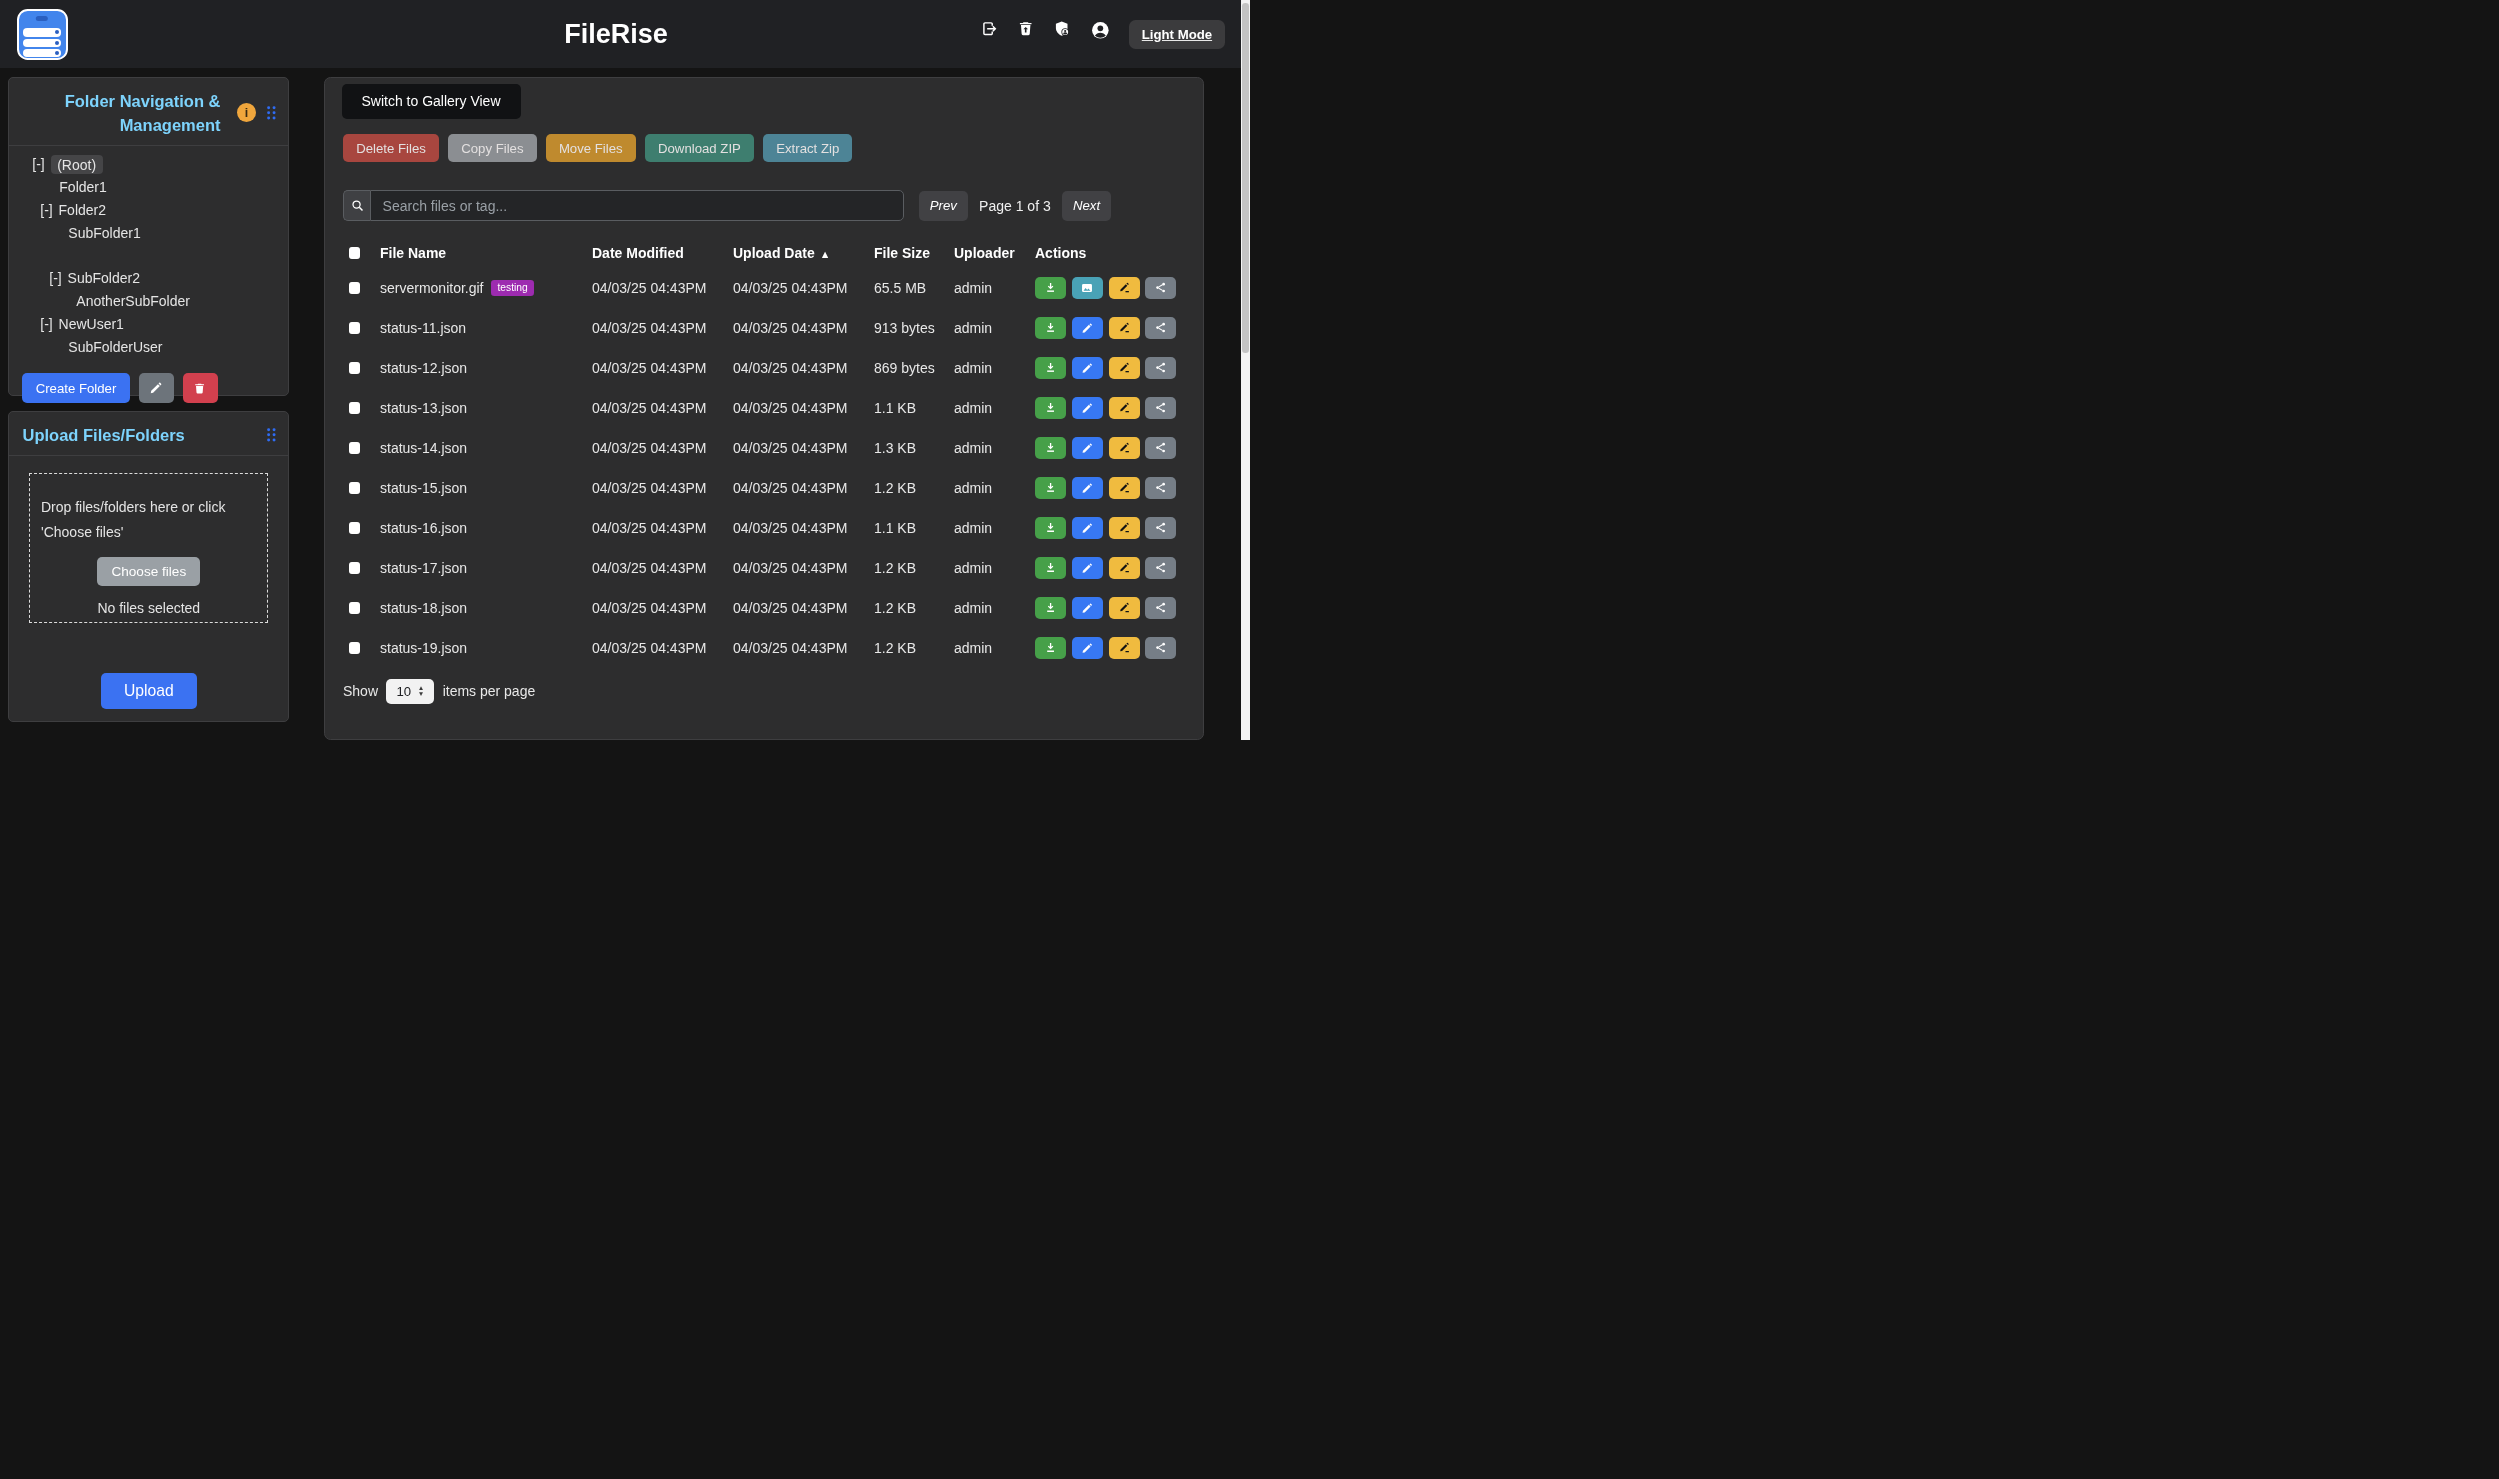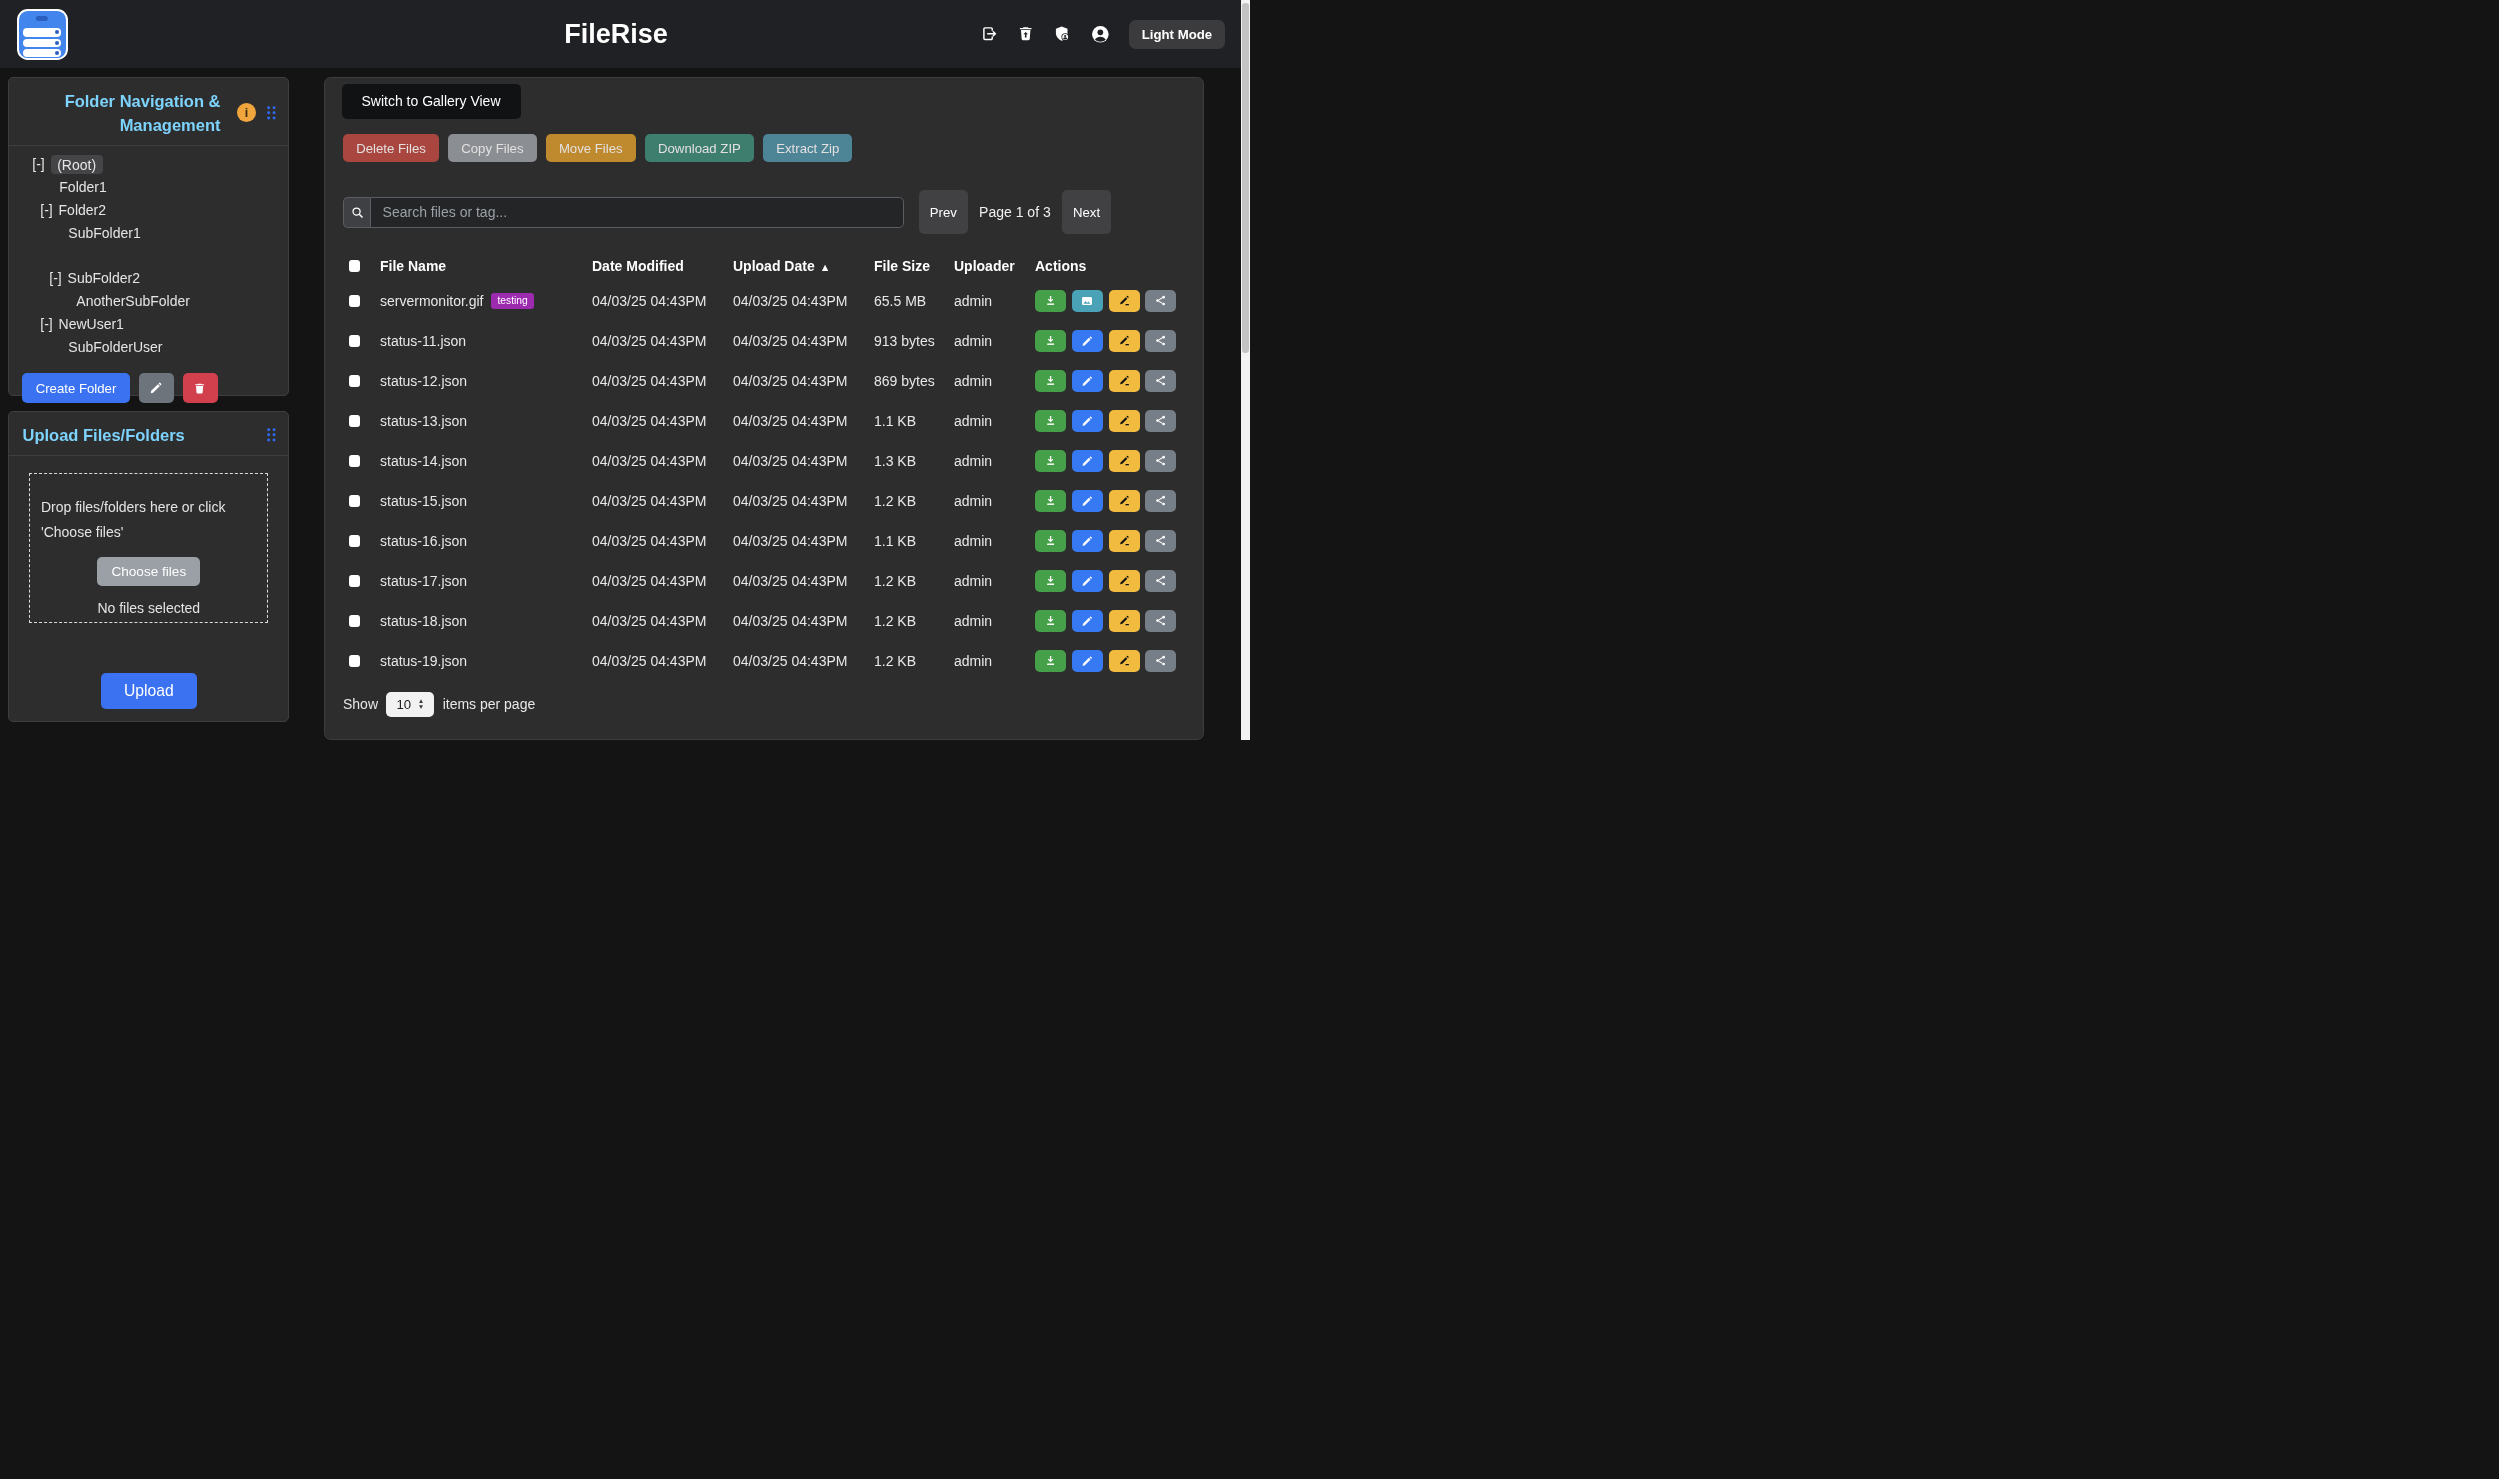--- a/index.html
+++ b/index.html
@@ -13,21 +13,21 @@
   .logo { position:relative; width:51px; height:51px; background:#4285ec; border:2.5px solid #fff;
           border-radius:10.7px; overflow:hidden; flex:0 0 auto; }
   .logo .slot { position:absolute; left:50%; top:5.8px; transform:translateX(-50%); width:12.4px; height:5px;
                 background:#2a5fc0; border-radius:2.5px; }
   .logo .bars { position:absolute; left:0; right:0; top:15.7px; }
   .logo .bar { position:relative; height:8.3px; background:#fff; border-radius:4.1px; margin:2.1px 4.1px; }
   .logo .bar::after { content:""; position:absolute; right:2.5px; top:2.1px; width:4.1px; height:4.1px;
                       border-radius:50%; background:#2a5fc0; }
   .app-title { position:absolute; left:0; right:9px; text-align:center; font-size:27px; font-weight:bold;
                color:#fff; pointer-events:none; }
-  .top-actions { margin-left:auto; display:flex; align-items:center; gap:19px; }
+  .top-actions { margin-left:auto; display:flex; gap:19px;text-decoration:underline; }
   .tb-icon { width:17.4px; height:17.4px; display:block; cursor:pointer; }
   .tb-icon.big { width:20.7px; height:20.7px; }
   .lightmode-btn { height:29px; padding:0 12.4px; background:#3b3b3d; border:none; border-radius:6.6px;
                    color:#fff; font-size:13.2px; font-weight:bold; font-family:inherit; cursor:pointer; }
 
   
   .scrollbar { position:absolute; right:0; top:0; width:9px; height:740px; background:#f3f3f3; z-index:40; }
   .scrollbar .thumb { position:absolute; left:1.2px; top:3.3px; width:6.6px; height:350px;
                       background:#c3c3c3; border-radius:3.3px; }
 
@@ -74,21 +74,21 @@
   .toolbar { display:flex; gap:9px; margin:15.7px 0 0 18px; }
   .toolbar .btn { height:28px; padding:0 13.2px; font-size:13.2px; color:#e3e0e0; }
 
   .search-row { display:flex; align-items:center; margin:28px 16.5px 0 18px; }
   .searchbox { display:flex; width:561px; height:31px; }
   .search-icon-box { width:27px; background:#3f4043; border:0.8px solid #5a5d61; border-right:none;
                      border-radius:5px 0 0 5px; display:flex; align-items:center; justify-content:center; cursor:pointer; }
   .searchbox input { flex:1; background:#242527; border:0.8px solid #5a5d61; border-radius:0 5px 5px 0;
                      color:#ddd; font-size:14px; font-family:inherit; padding:0 11.6px; outline:none; }
   .searchbox input::placeholder { color:#9aa0a6; }
-  .pg-btn { height:44px; padding:0 10.7px; background:#414144; color:#fff; font-size:13.2px; }
+  .pg-btn { height:30px; padding:0 10.7px; background:#414144; color:#fff; font-size:13.2px;font-style:italic; }
   .pg-prev { margin-left:15px; }
   .pg-label { margin:0 11.6px; font-size:14px; color:#f0f0f0; }
 
   .row-grid { display:grid; grid-template-columns:31px 212px 141px 141px 80px 81px 1fr;
               align-items:center; padding-left:24px; }
   .thead { margin-top:21.5px; margin-bottom:5px; font-size:14px; font-weight:bold; color:#fff; height:20px; }
   .thead .hcell { cursor:pointer; }
   .sort-ind { font-size:10.7px; margin-left:5px; }
   .trow { height:40px; font-size:14px; color:#e8e8e8; }
   .cbx { width:10.7px; height:12.4px; background:#fff; border-radius:2.9px; cursor:pointer; }

